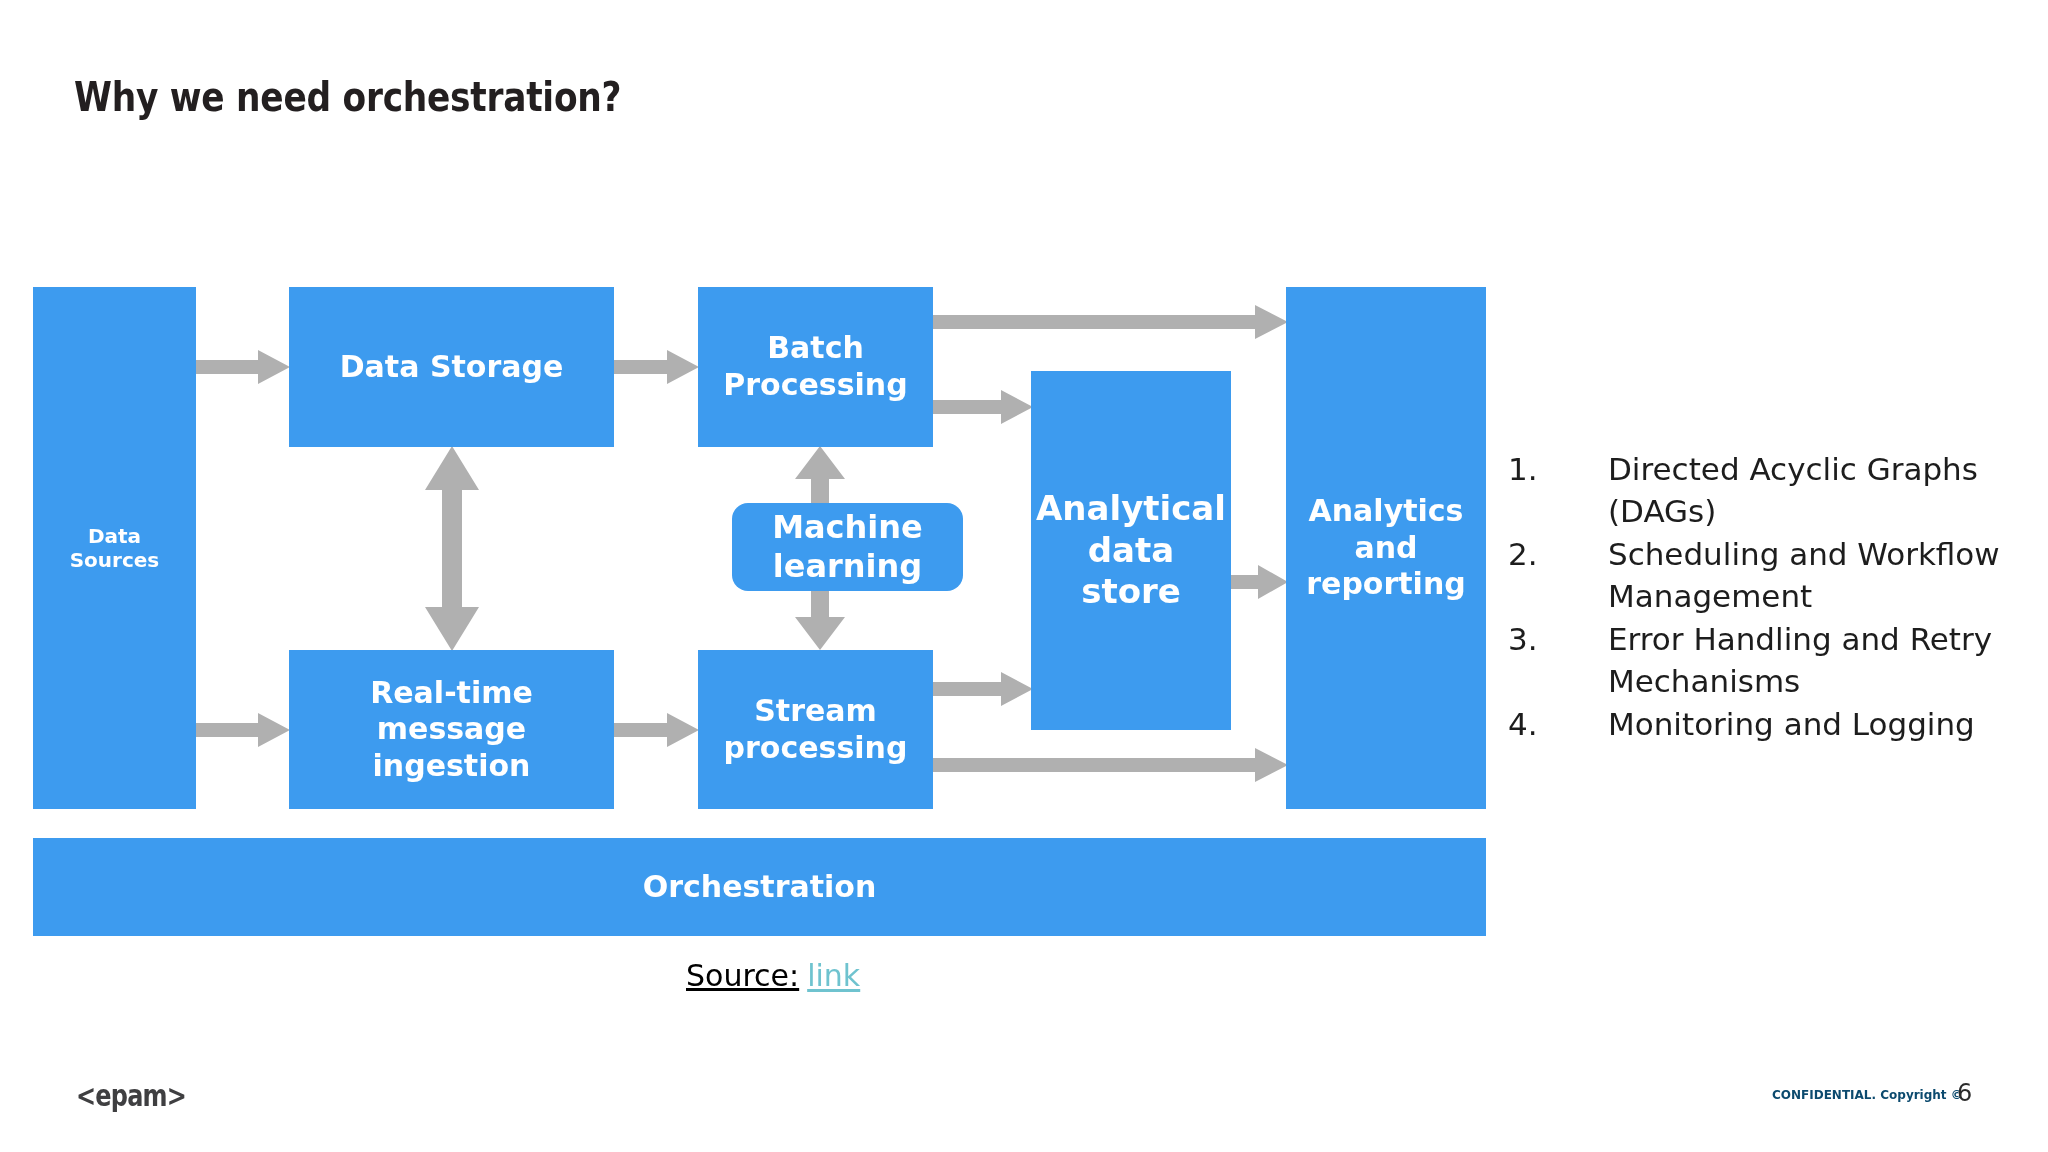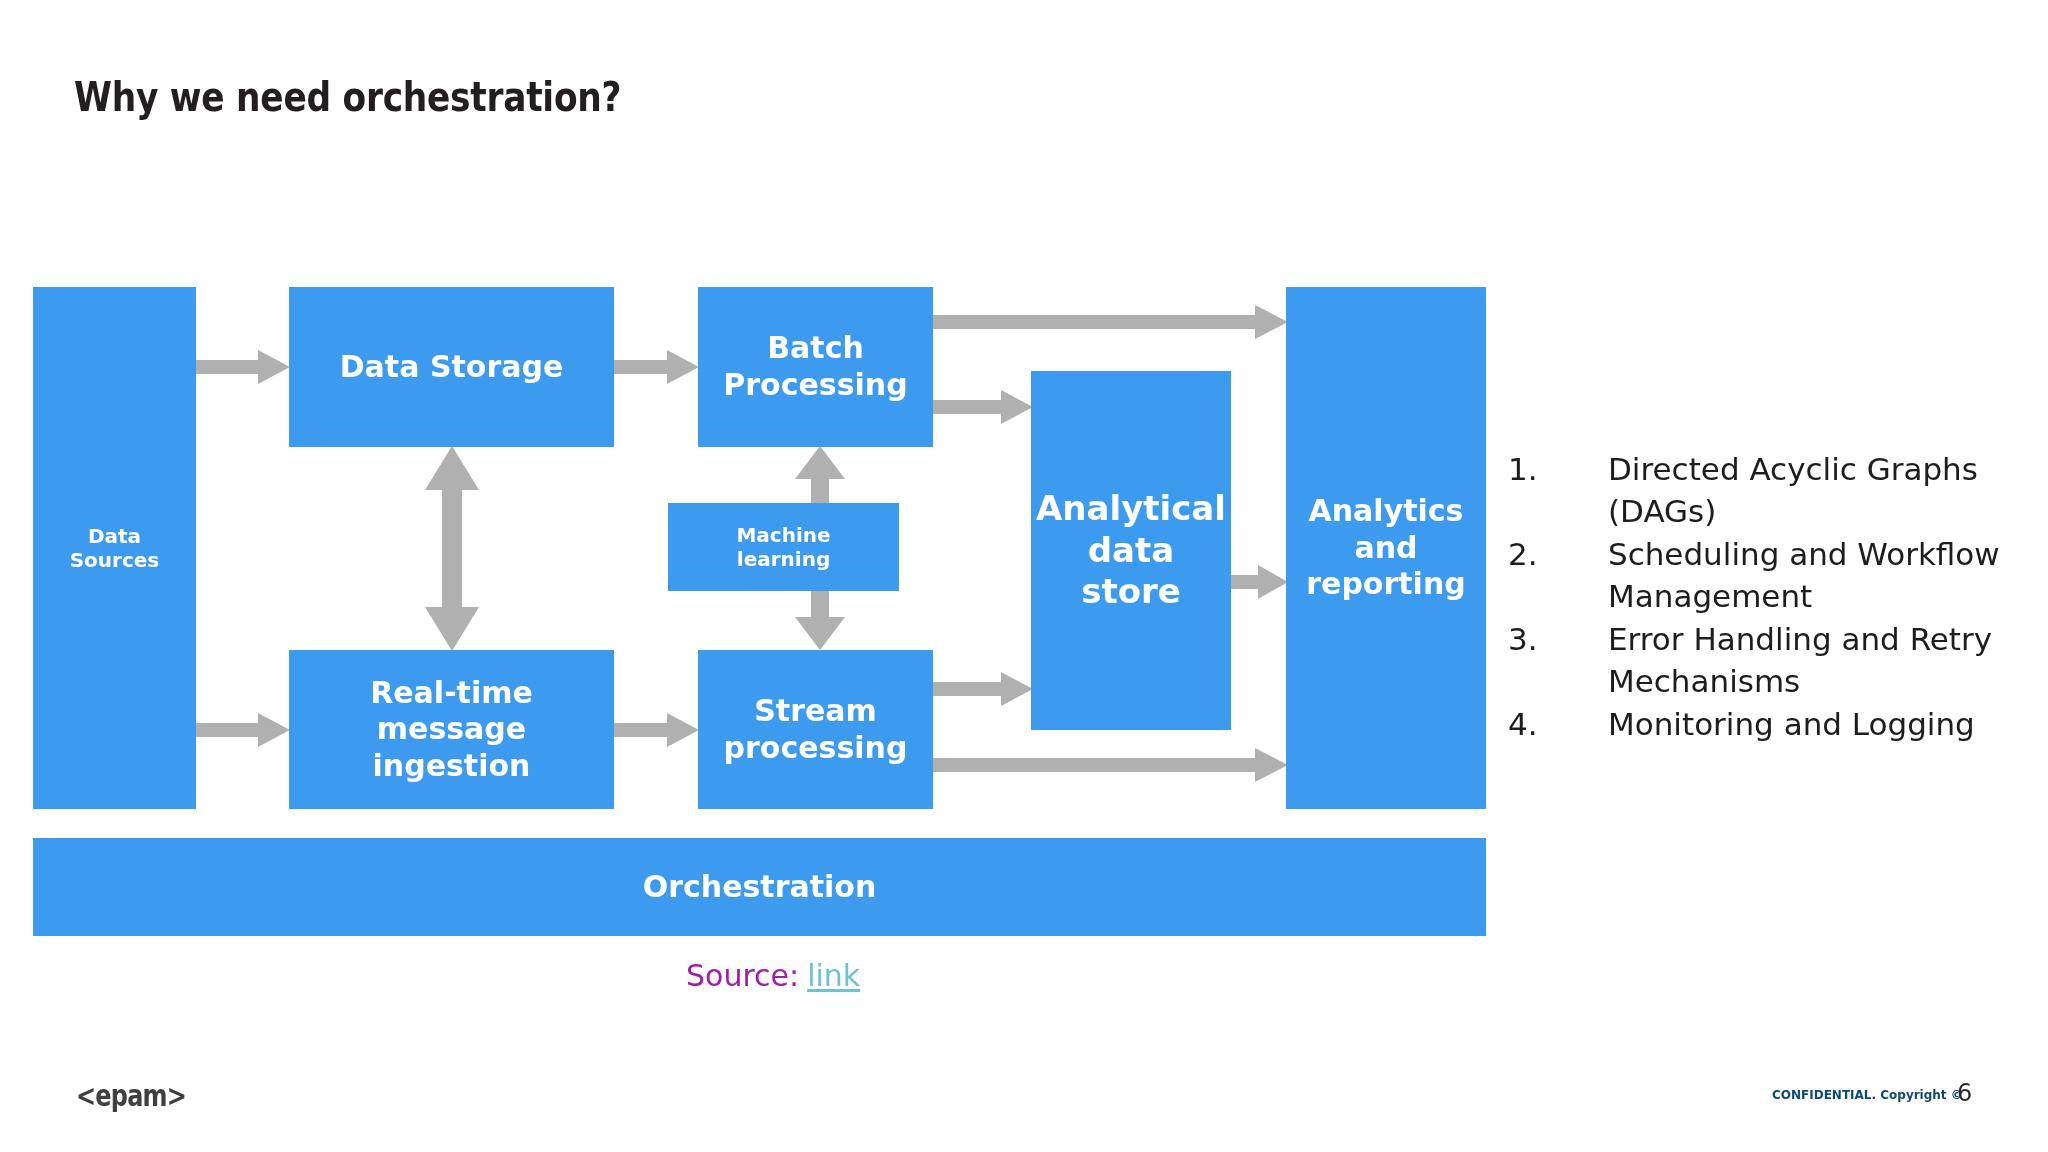--- a/index.html
+++ b/index.html
@@ -57,21 +57,21 @@
 
   .node-label {
     display: block;
     white-space: pre-line;
   }
 
   
   #node-data-sources     { left: 33px;   top: 287px;  width: 163px; height: 522px; font-size: 20px; }
   #node-data-storage     { left: 289px;  top: 287px;  width: 325px; height: 160px; font-size: 30px; }
   #node-batch            { left: 698px;  top: 287px;  width: 235px; height: 160px; font-size: 30px; }
-  #node-ml               { left: 668px;  top: 503px;  width: 231px; height: 88px;  font-size: 20px; }
+  #node-ml               { left: 732px;  top: 503px;  width: 231px; height: 88px;  font-size: 32px; border-radius: 16px; }
   #node-realtime         { left: 289px;  top: 650px;  width: 325px; height: 159px; font-size: 30px; }
   #node-stream           { left: 698px;  top: 650px;  width: 235px; height: 159px; font-size: 30px; }
   #node-analytical       { left: 1031px; top: 371px;  width: 200px; height: 359px; font-size: 34px; }
   #node-analytics-report { left: 1286px; top: 287px;  width: 200px; height: 522px; font-size: 30px; }
 
   #node-orchestration {
     left: 33px;
     top: 838px;
     width: 1453px;
     height: 98px;
@@ -87,21 +87,21 @@
   
   .source-line {
     position: absolute;
     left: 686px;
     top: 958px;
     font-size: 30px;
     color: #1a1a1a;
     font-family: "DejaVu Sans", sans-serif;
     white-space: nowrap;
   }
-  .source-label { color: #a21caf; }
+  .source-label { color: #000000; text-decoration: underline; }
   .source-link {
     color: #6fc3cf;
     text-underline-offset: 3px;
     cursor: pointer;
     margin-left: 8px;
   }
 
   
   .points-list {
     position: absolute;

